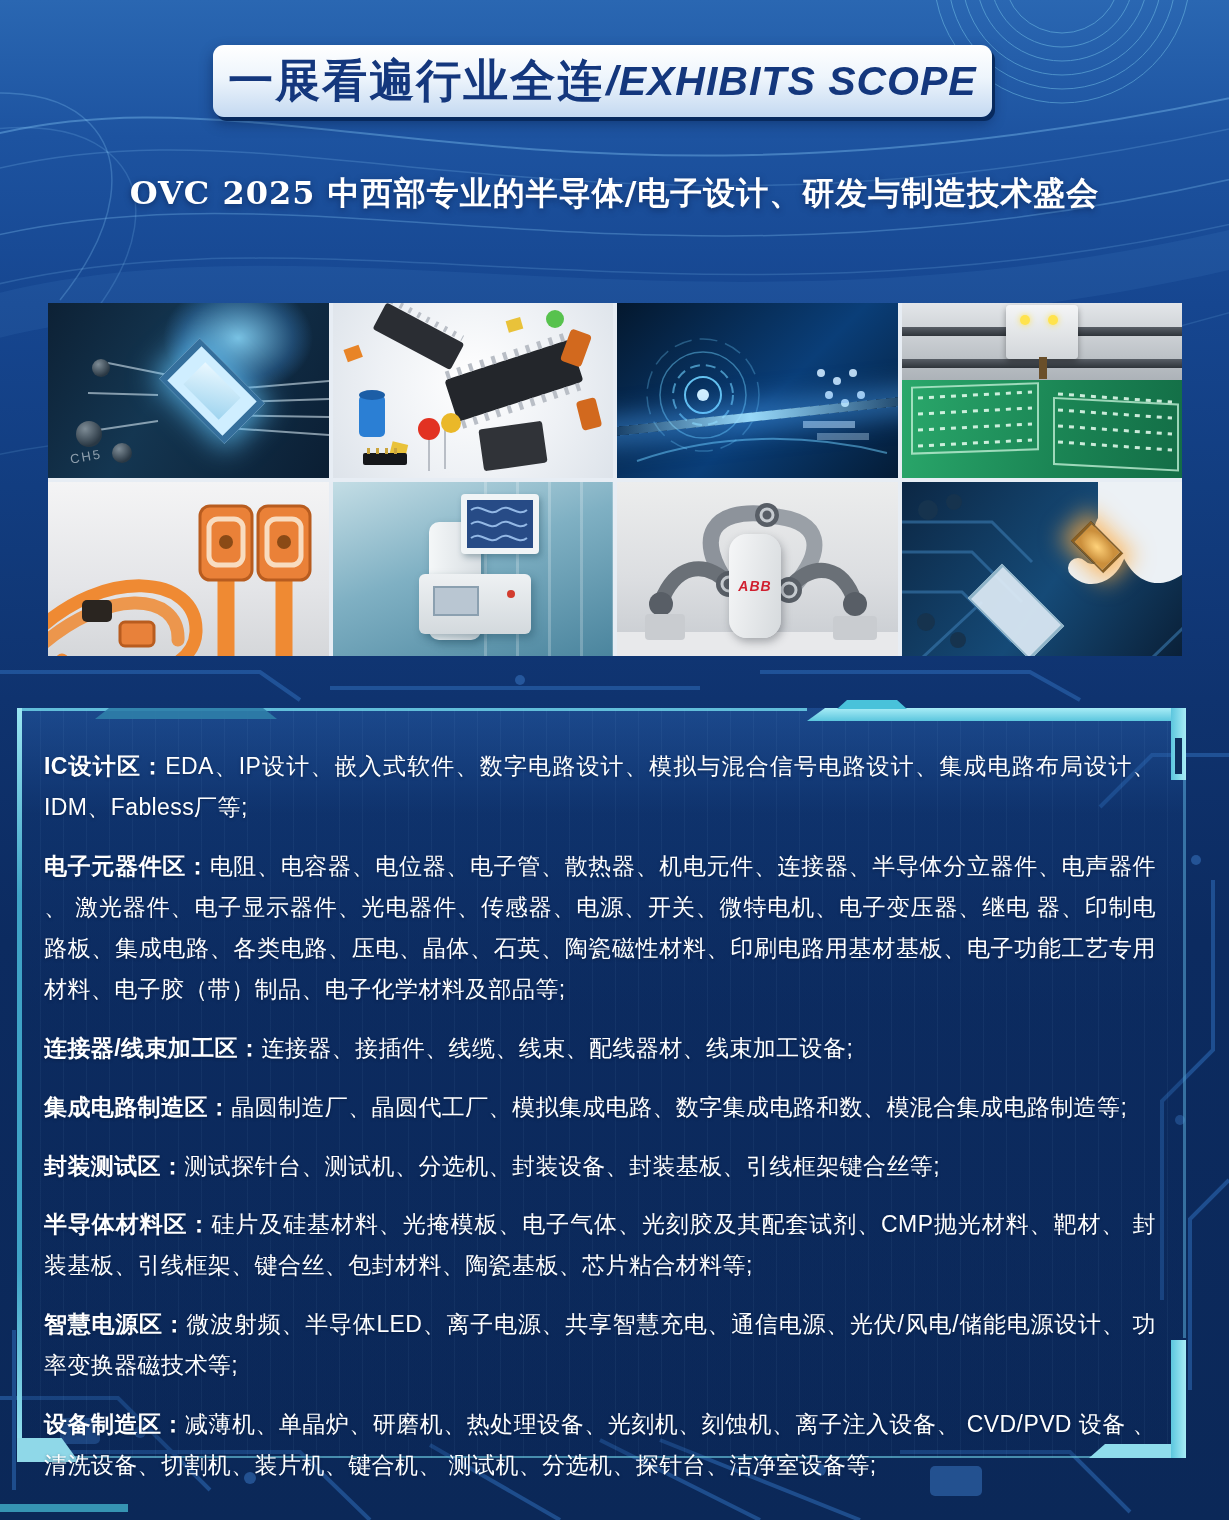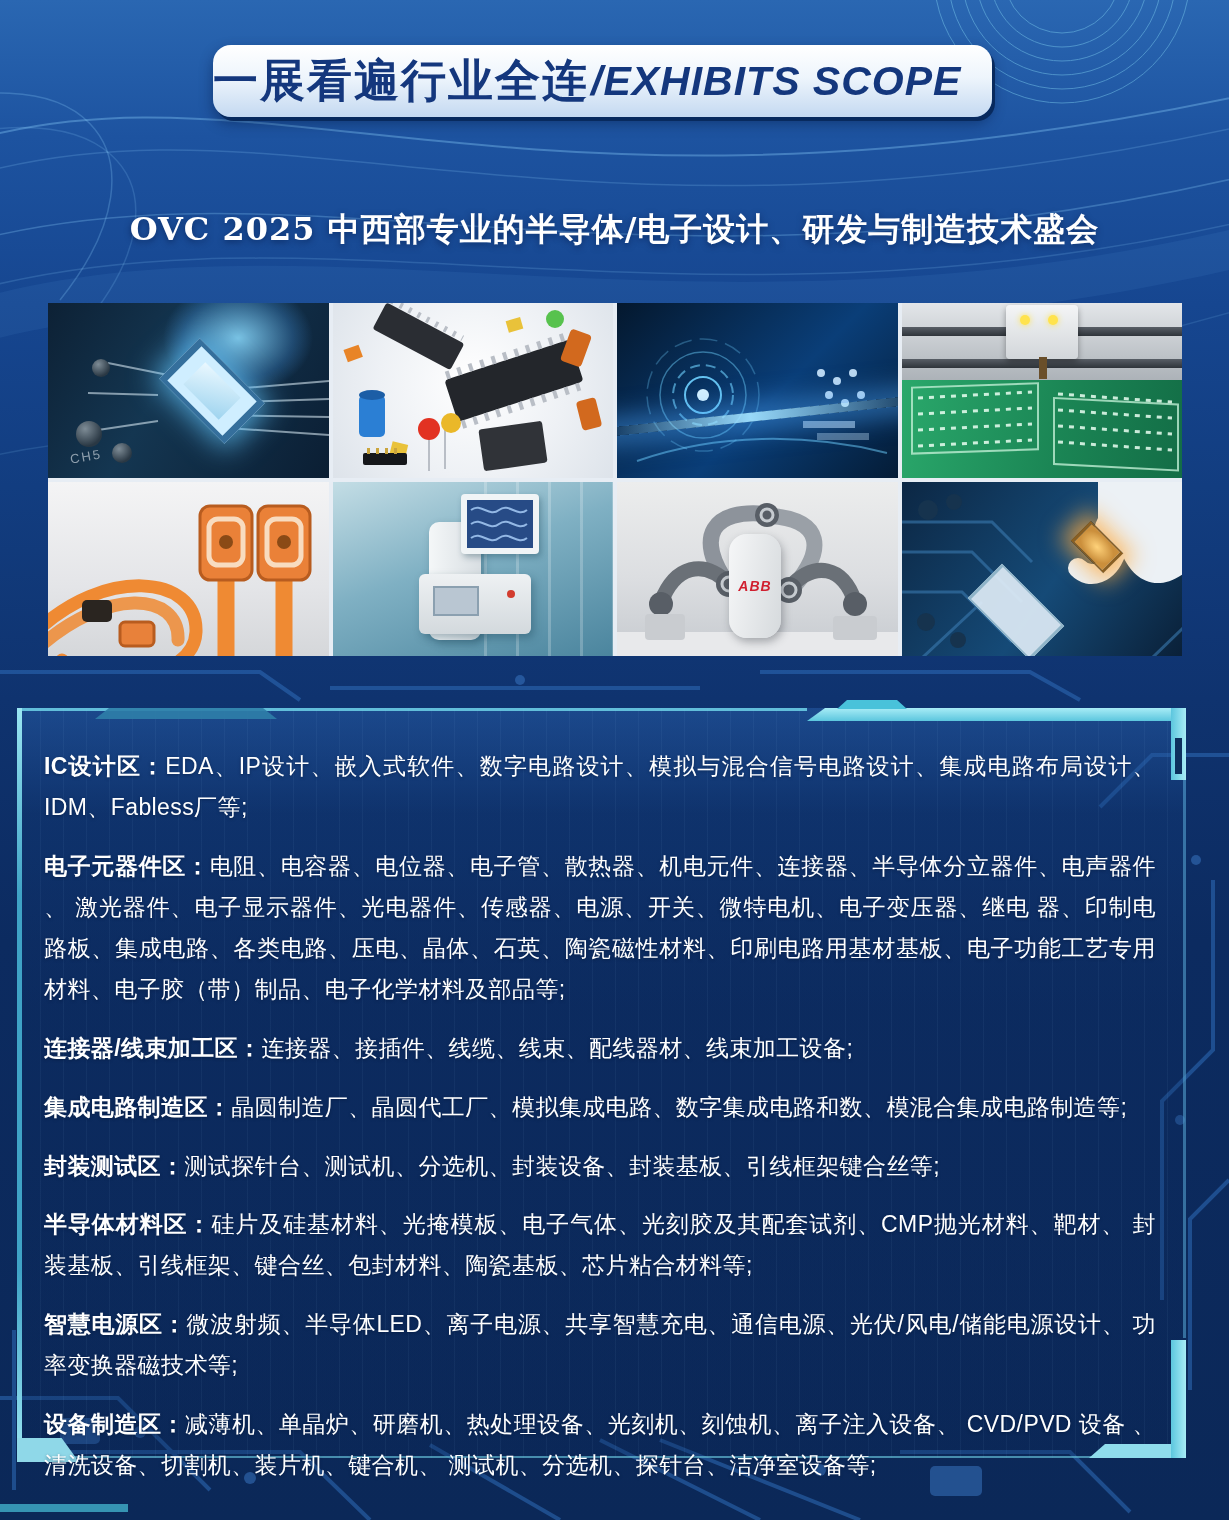--- a/index.html
+++ b/index.html
@@ -4,29 +4,29 @@
 <style>
   * { margin:0; padding:0; box-sizing:border-box; }
   body { font-family:"Liberation Sans", sans-serif; }
   .page { position:relative; width:1229px; height:1520px; overflow:hidden;
     background:linear-gradient(180deg,#2a67b2 0%,#1d53a0 9%,#164690 20%,#123d80 32%,#0f336f 46%,#0c2b60 62%,#0b2858 100%); }
   .bg-decor { position:absolute; left:0; top:0; width:1229px; height:1520px; pointer-events:none; }
 
   
   .banner { position:absolute; left:213px; top:45px; width:779px; height:72px;
     background:linear-gradient(180deg,#ffffff 0%,#eef5fc 45%,#c4d9f1 100%);
-    border-radius:18px; box-shadow:3px 4px 0 #082a5e, 0 6px 14px rgba(0,20,60,.45);
-    display:flex; align-items:center; white-space:nowrap; }
+    border-radius:11px; box-shadow:3px 4px 0 #082a5e, 0 6px 14px rgba(0,20,60,.45);
+    display:flex; align-items:center; justify-content:center; white-space:nowrap; }
   .banner .zh { font-family:"DejaVu Serif","Liberation Serif",serif; font-weight:700; font-size:45px; color:#14377d; letter-spacing:2px; }
   .banner .en { font-style:italic; font-weight:700; font-size:41px; color:#14377d; letter-spacing:1px; margin-left:2px; }
 
   
   .subtitle { position:absolute; left:0; top:172px; width:100%; text-align:center;
     font-family:"DejaVu Serif","Liberation Serif",serif; font-weight:700; font-size:32px; color:#ffffff; letter-spacing:1px;
-    text-shadow:0 2px 6px rgba(0,20,60,.5);margin-top:36px; }
+    text-shadow:0 2px 6px rgba(0,20,60,.5); }
   .tagline-row { position:absolute; left:0; top:222px; width:100%; display:flex; align-items:center; justify-content:center; gap:28px; }
   .tagline { font-weight:700; font-size:31px; color:#ffffff; letter-spacing:2px; text-shadow:0 2px 6px rgba(0,20,60,.5); }
   .chev { filter:drop-shadow(0 0 6px rgba(110,190,255,.9)); }
 
   
   .gallery { position:absolute; left:48px; top:303px; width:1134px; height:353px;
     display:grid; grid-template-columns:repeat(4,1fr); grid-template-rows:1fr 1fr; gap:4px; background:#e7edf4; }
   .g { position:relative; overflow:hidden; }
   .art-cpu { background:linear-gradient(120deg,#0d2135 0%,#143651 42%,#0b1e33 100%); }
   .cpu-glow { position:absolute; left:90px; top:-40px; width:200px; height:150px;

